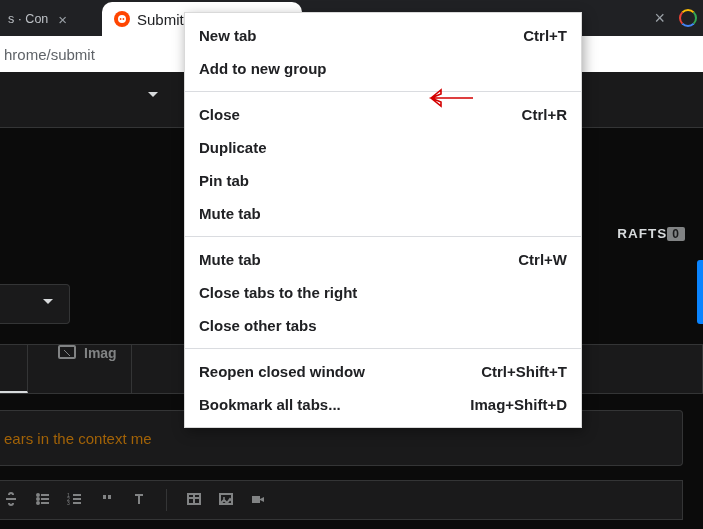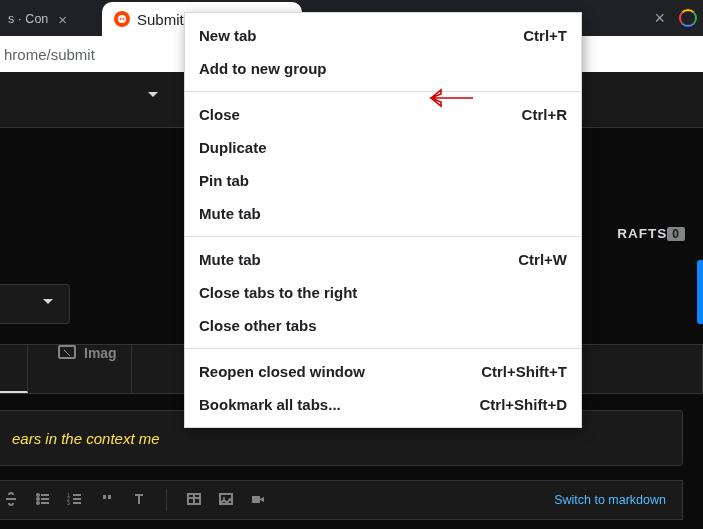--- a/index.html
+++ b/index.html
@@ -170,24 +170,23 @@
     top: 410px; left: 0; right: 20px;
     height: 56px;
     background: #1a1a1b;
     border: 1px solid #343536;
     border-left: none;
     border-radius: 0 4px 4px 0;
     display: flex; align-items: center;
     padding-left: 0;
   }
   .title-text {
-    color: #fde047;
+    color: #a16207;
     font-size: 15px;
-    padding-left: 12px;
-    font-style: italic;
+    padding-left: 4px;
   }
 
   .toolbar {
     position: absolute;
     top: 480px; left: 0; right: 20px;
     height: 40px;
     background: #1a1a1b;
     border: 1px solid #343536;
     border-left: none;
     display: flex;
@@ -332,21 +331,20 @@
       </svg></span>
   <span class="tb-icn"><svg viewBox="0 0 16 16">
         <rect x="2" y="3" width="12" height="10"></rect>
         <circle cx="6" cy="7" r="1" fill="#818384" stroke="none"></circle>
         <path d="M3 12l3-3 3 3 3-4 2 2"></path>
       </svg></span>
   <span class="tb-icn"><svg viewBox="0 0 16 16">
         <rect x="2" y="5" width="8" height="7" fill="#818384" stroke="none"></rect>
         <path d="M10 8l4-2v5l-4-2z" fill="#818384" stroke="none"></path>
       </svg></span>
-  <span class="switch-md">Switch to markdown</span>
 </div>
 
 <div class="scroll-thumb"></div>
 
 <div class="ctx-menu" id="ctx-menu">
     <div class="ctx-item">
       <span>New tab</span>
       <span class="shortcut">Ctrl+T</span>
     </div>
     <div class="ctx-item">
@@ -377,21 +375,21 @@
     <div class="ctx-item">
       <span>Close other tabs</span>
     </div>
     <div class="ctx-sep"></div>
     <div class="ctx-item">
       <span>Reopen closed window</span>
       <span class="shortcut">Ctrl+Shift+T</span>
     </div>
     <div class="ctx-item">
       <span>Bookmark all tabs...</span>
-      <span class="shortcut">Ctrl+Shift+D</span>
+      <span class="shortcut">Imag+Shift+D</span>
     </div>
   </div>
 
 <div class="anno-arrow">
   <svg viewBox="0 0 54 26">
     <path d="M54 13 H12 M12 13 L22 5 L22 9 L12 13 L22 17 L22 21 Z"></path>
   </svg>
 </div>
 
 </body></html>

